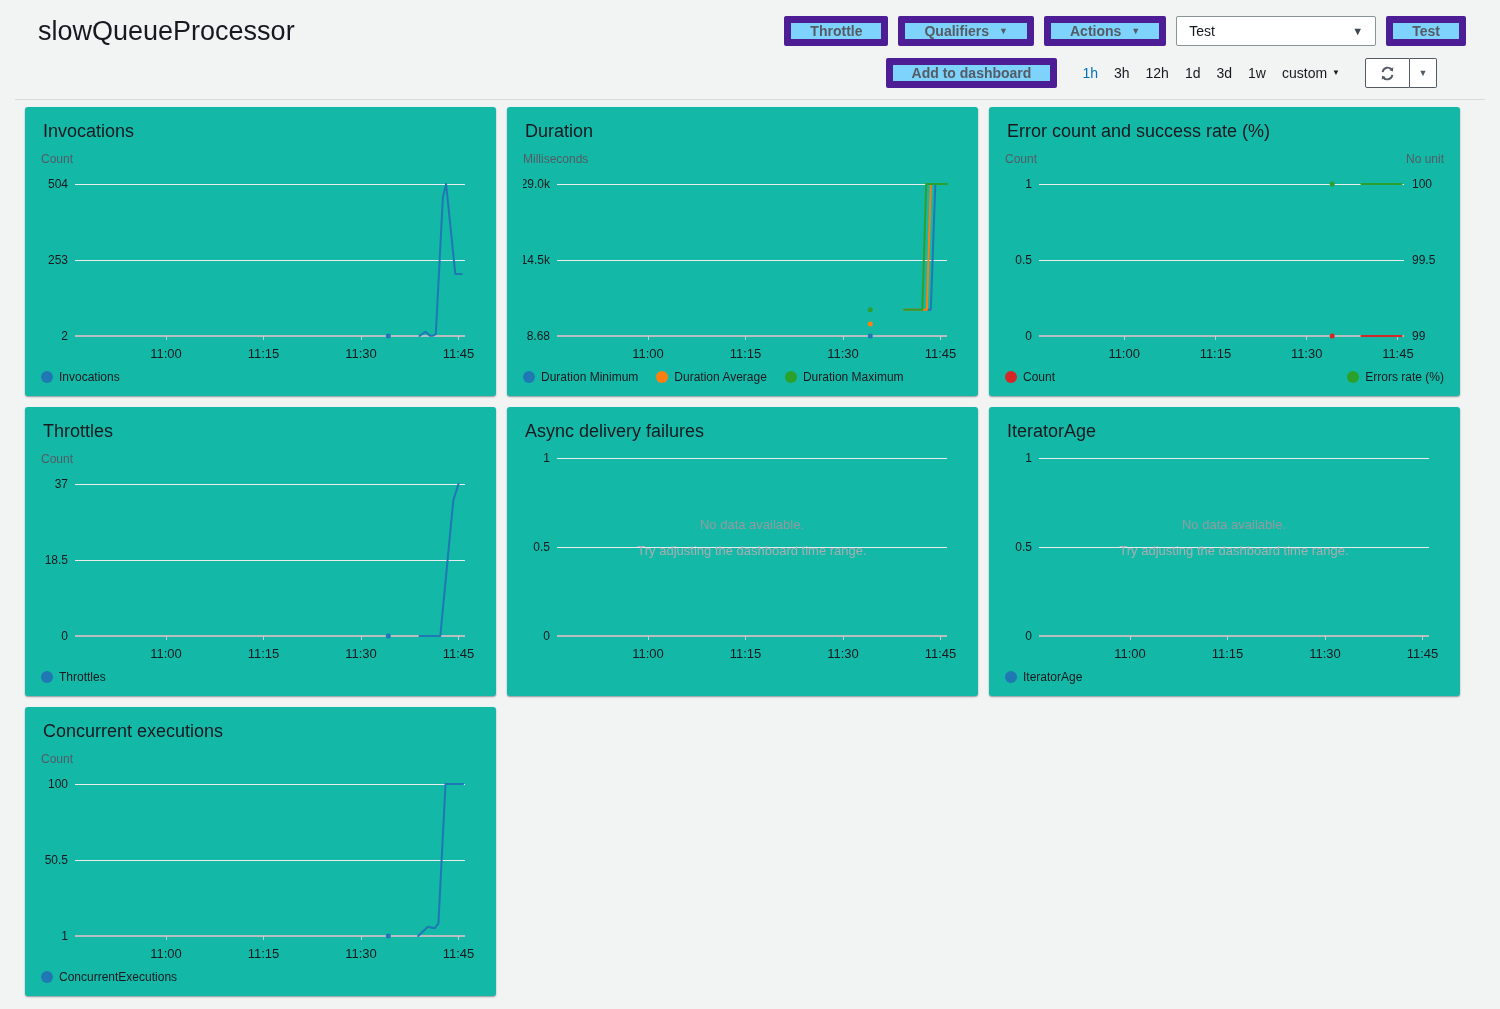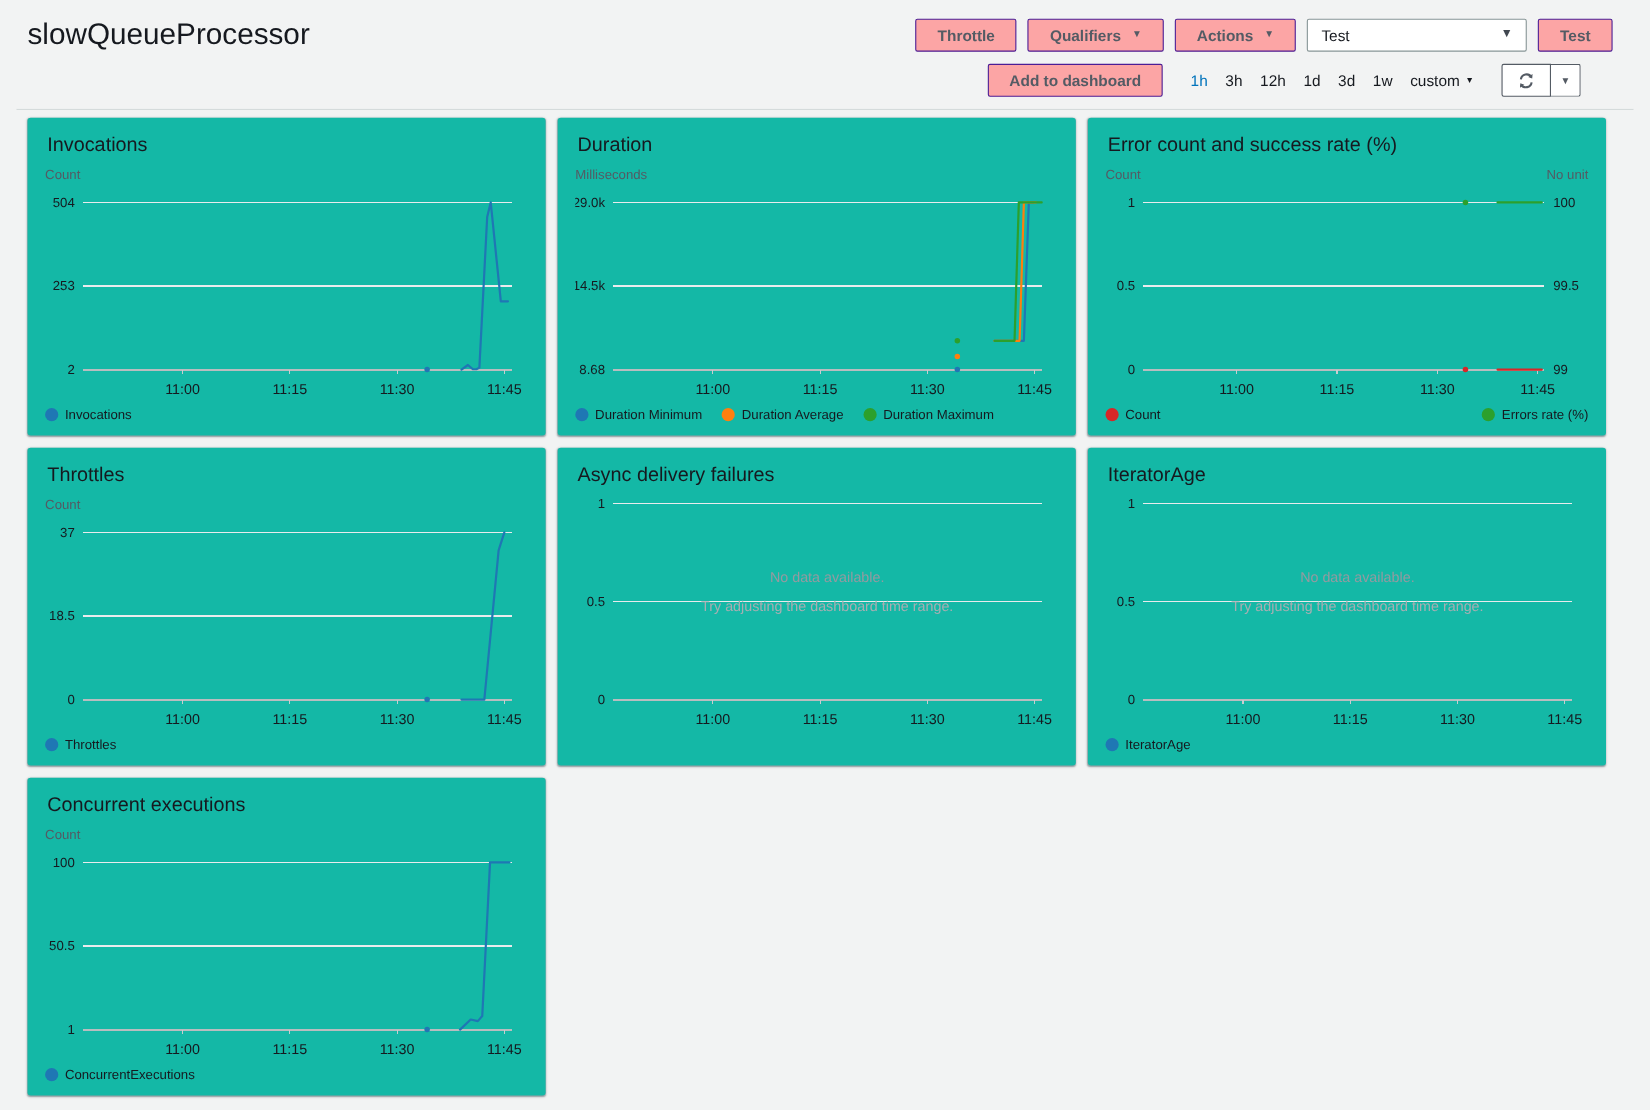--- a/index.html
+++ b/index.html
@@ -3,25 +3,25 @@
 <meta charset="utf-8">
 <style>
   * { box-sizing: border-box; margin: 0; padding: 0; }
   html,body { width:1500px; height:1009px; overflow:hidden; }
   body {
     font-family: "Liberation Sans", "DejaVu Sans", sans-serif;
     background:#f2f3f3;
     color:#16191f;
   }
   
-  .title-row{ height:47px; display:flex; align-items:center; padding:16px 34px 0 25px; }
+  .title-row{ height:47px; display:flex; align-items:flex-start; padding:16px 34px 0 25px;margin-left:13px; }
   .title-row h1{ font-size:27px; font-weight:400; color:#16191f; letter-spacing:0; }
   .title-actions{ margin-left:auto; display:flex; align-items:center; gap:10px; }
   .btn{
-    background:#fca5a5; border:1px solid #4c1d95; border-radius:2px; color:#545b64;
+    background:#7dd3fc; border:7px solid #4c1d95; border-radius:2px; color:#545b64;
     font-family:inherit; font-weight:bold; font-size:14px; line-height:18px;
     padding:5px 19px; height:30px; cursor:pointer; display:inline-flex; align-items:center; gap:10px;
     white-space:nowrap;
   }
   .caret{ font-size:9px; color:#545b64; line-height:1; }
   .select{
     width:200px; height:30px; background:#fff; border:1px solid #879596; border-radius:2px;
     display:flex; align-items:center; justify-content:space-between; padding:0 12px;
     font-size:14px; color:#16191f; cursor:pointer;
   }

